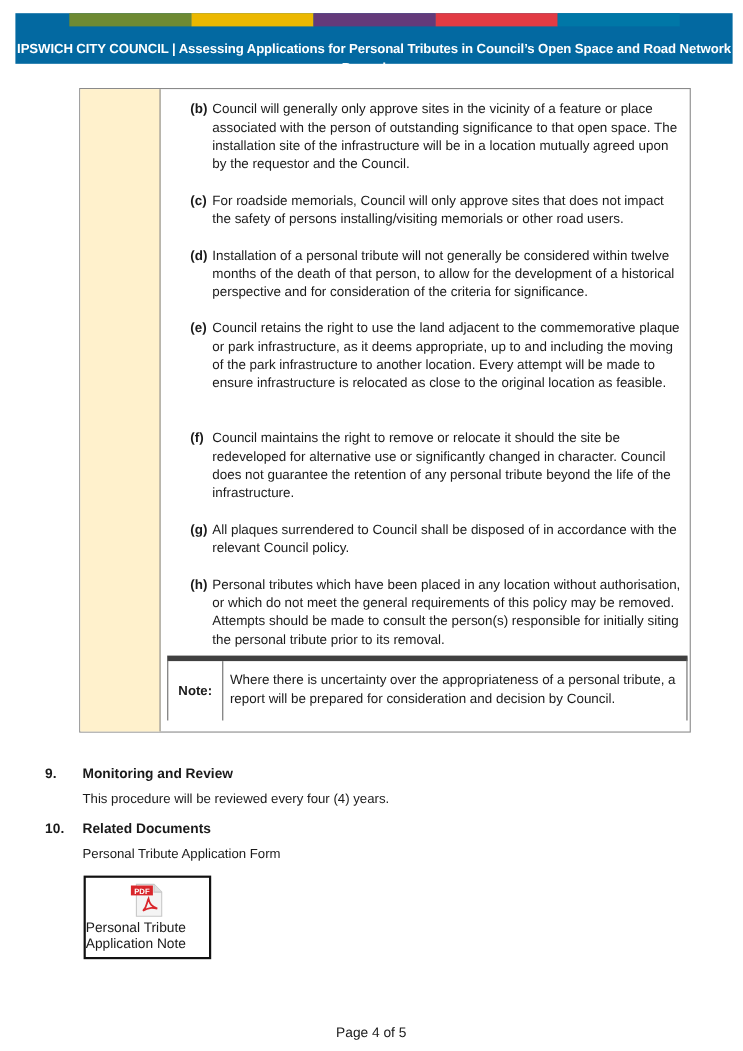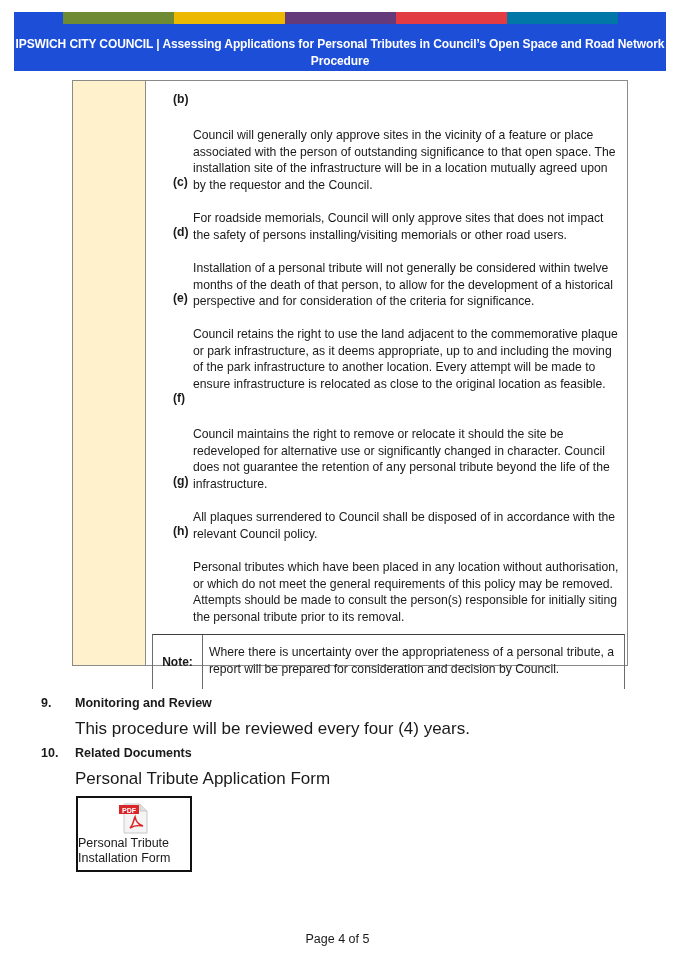--- a/index.html
+++ b/index.html
@@ -1,52 +1,52 @@
 <!DOCTYPE html>
 <html><head>
 <meta charset="utf-8">
 <style>
   html, body { margin: 0; padding: 0; }
   body {
     width: 675px; height: 955px; background: #ffffff; position: relative; overflow: hidden;
     font-family: "Liberation Sans", sans-serif; color: #1a1a1a;
   }
   .header {
-    position: absolute; left: 14px; top: 12px; width: 652px; height: 59px;
-    background: #1d4ed8;
+    position: absolute; left: 14px; top: 12px; width: 652px; height: 46px;
+    background: #0369a1;
   }
   .stripe { position: absolute; top: 0; height: 12px; }
   .header-title {
     position: absolute; left: 0; right: 0; top: 24px;
     text-align: center; color: #ffffff; font-weight: bold; font-size: 12px; line-height: 17px;
     letter-spacing: -0.1px;
   }
   .main-table {
     position: absolute; left: 72px; top: 80px; width: 556px; height: 586px;
     border: 1px solid #8a8a8a; box-sizing: border-box;
   }
   .left-col {
     position: absolute; left: 0; top: 0; width: 73px; height: 100%;
     background: #fff1cc; border-right: 1px solid #8a8a8a; box-sizing: border-box;
   }
   .item { position: absolute; left: 100px; width: 450px; font-size: 12.2px; line-height: 16.6px; }
   .item .lbl { position: absolute; left: 0; top: 0; font-weight: bold; }
-  .item .txt { display: block; margin-left: 20px; margin-top: 36px; }
+  .item .txt { display: block; margin-left: 20px; }
   .note-box {
-    position: absolute; left: 79px; top: 553px; width: 471px; height: 54px;
-    border-top: 1px solid #404040; border-left: 1px solid #6b6b6b; border-right: 1px solid #6b6b6b;
+    position: absolute; left: 79px; top: 515px; width: 471px; height: 54px;
+    border-top: 5px solid #404040; border-left: 1px solid #6b6b6b; border-right: 1px solid #6b6b6b;
   }
   .note-label {
     position: absolute; left: 0; top: 0; width: 49px; height: 100%; border-right: 1px solid #6b6b6b;
     font-weight: bold; font-size: 12px; display: flex; align-items: center; justify-content: center;
   }
   .note-text { position: absolute; left: 56px; top: 9px; width: 415px; font-size: 12.2px; line-height: 17px; }
   .sec-num { position: absolute; font-weight: bold; font-size: 12.5px; }
   .sec-title { position: absolute; font-weight: bold; font-size: 12.5px; }
-  .sec-body { position: absolute; font-size: 17px; }
+  .sec-body { position: absolute; font-size: 12px; }
   .attachment {
     position: absolute; left: 76px; top: 796px; width: 116px; height: 76px;
     border: 2px solid #111; box-sizing: border-box; text-align: left; cursor: pointer;
   }
   .pdf-icon { position: absolute; left: 40px; top: 4px; width: 34px; height: 32px; }
   .attach-label { position: absolute; left: 0; right: 0; top: 38px; font-size: 12.5px; line-height: 15px; }
   .footer { position: absolute; left: 0; right: 0; top: 910px; text-align: center; font-size: 12.5px; margin-top: 22px; }
 </style>
 </head>
 <body>
@@ -112,17 +112,17 @@
 <div class="attachment">
   <svg class="pdf-icon" viewBox="0 0 34 32">
     <path d="M6 2 H22 L29 9 V31 H6 Z" fill="#f4f4f4" stroke="#c8c8c8" stroke-width="1"></path>
     <path d="M22 2 V9 H29" fill="#e0e0e0" stroke="#c8c8c8" stroke-width="1"></path>
     <rect x="1" y="3" width="20" height="9" fill="#d9262b"></rect>
     <text x="11" y="10.5" font-size="7" font-weight="bold" fill="#fff" text-anchor="middle" font-family="Liberation Sans, sans-serif">PDF</text>
     <path d="M17 15 C15 19 16 22 12 26 C17 23 20 23 25 24 C20 22 18 20 17 15 Z" fill="none" stroke="#d9262b" stroke-width="1.6"></path>
   </svg>
   <div class="attach-label">
     <div>Personal Tribute</div>
-    <div>Installation Form</div>
+    <div>Application Note</div>
   </div>
 </div>
 
 <div class="footer">Page 4 of 5</div>
 
 </body></html>

